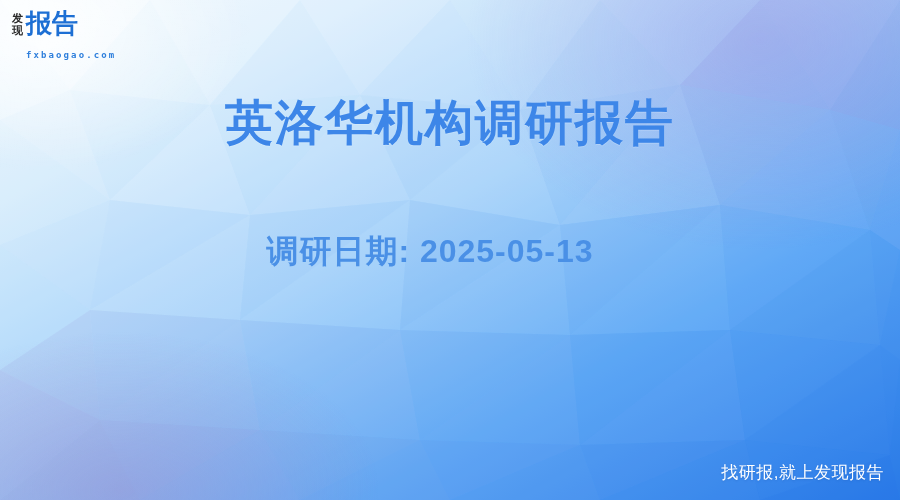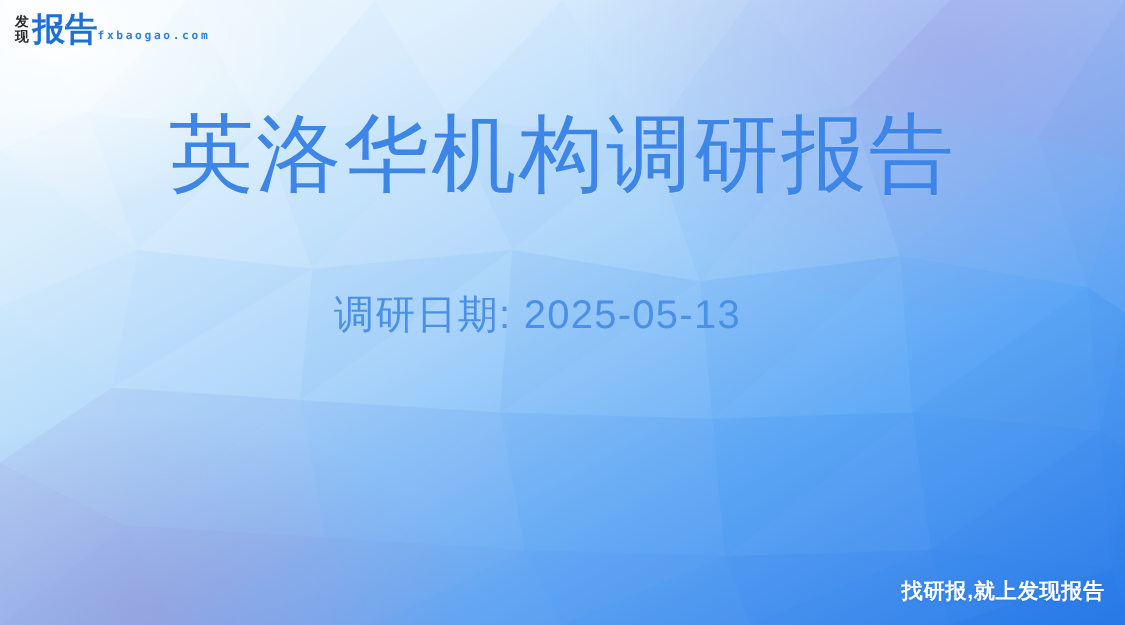--- a/index.html
+++ b/index.html
@@ -52,20 +52,21 @@
   }
   .logo-stack span {
     font-size: 11px;
     line-height: 12px;
     font-weight: 700;
     color: #2b2b2b;
     letter-spacing: 0px;
   }
   .logo-main {
     display: flex;
+    flex-direction: column;
   }
   .logo-word {
     font-size: 26px;
     line-height: 26px;
     font-weight: 900;
     color: #1d6fd4;
     letter-spacing: 0px;
   }
   .logo-url {
     margin-top: 14px;
@@ -80,49 +81,49 @@
   
   #title-block {
     position: absolute;
     left: 0;
     top: 88px;
     width: 900px;
     text-align: center;
     z-index: 4;
   }
   #report-title {
-    font-size: 68px;
+    font-size: 48px;
     line-height: 70px;
-    font-weight: 400;
+    font-weight: 700;
     color: #3d86e8;
     letter-spacing: 2px;
     text-shadow: 0 1px 0 rgba(255,255,255,0.18);
   }
   #survey-date {
     position: absolute;
     left: 0;
     top: 230px;
     width: 860px;
     text-align: center;
     font-size: 32px;
     line-height: 42px;
-    font-weight: 400;
+    font-weight: 700;
     color: #4a90e6;
     letter-spacing: 1px;
     z-index: 4;
   }
 
   
   #slogan {
     position: absolute;
     right: 16px;
     bottom: 16px;
     font-size: 17px;
     line-height: 22px;
-    font-weight: 700;
+    font-weight: 400;
     color: #ffffff;
     letter-spacing: 0.5px;
     z-index: 5;
     text-shadow: 0 1px 2px rgba(30,80,160,0.25);
   }
 </style>
 </head>
 <body>
 
 <div id="slide">

